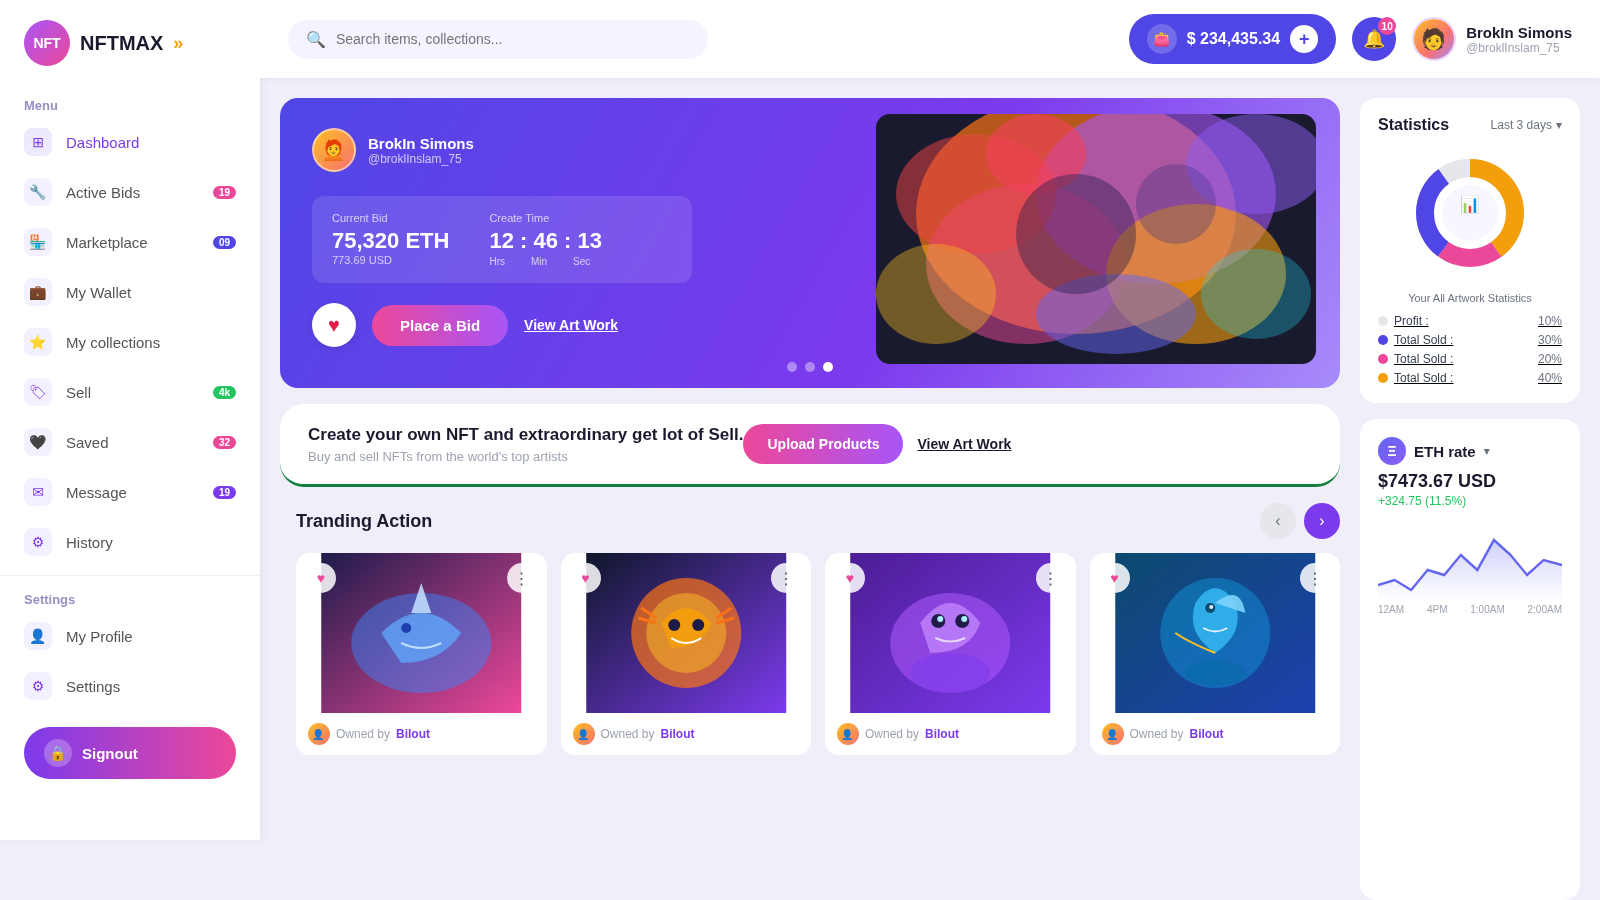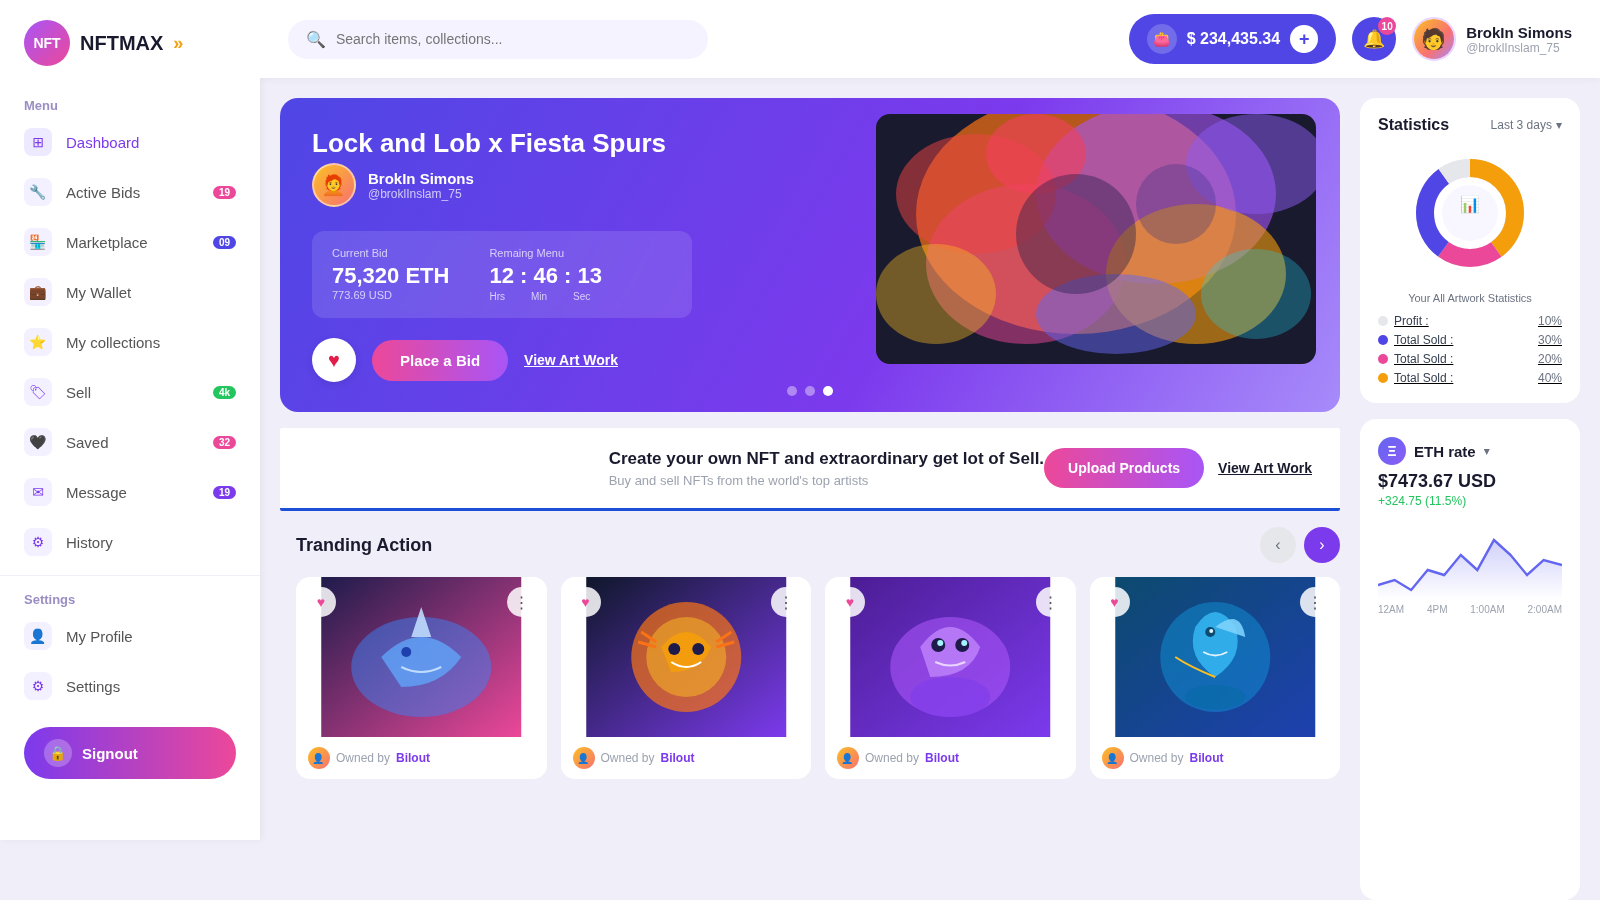--- a/index.html
+++ b/index.html
@@ -292,26 +292,26 @@
     }
     .hero-dot {
       width: 10px; height: 10px; border-radius: 50%;
       background: rgba(255,255,255,0.4);
     }
     .hero-dot.active { background: #fff; }
 
     
     .upload-banner {
       background: #fff;
-      border-radius: 2px;
+      border-radius: 24px;
       padding: 20px 28px;
       display: flex;
       align-items: center;
-      justify-content: flex-end;
-      border-bottom: 3px solid #1d4ed8;
+      justify-content: flex-start;
+      border-bottom: 3px solid #15803d;
     }
     .upload-text-main { font-size: 17px; font-weight: 700; color: #1a1a2e; margin-bottom: 4px; }
     .upload-text-sub { font-size: 13px; color: #9ca3af; }
     .upload-actions { display: flex; align-items: center; gap: 14px; }
     .upload-products-btn {
       background: linear-gradient(90deg, #ec4899, #a855f7);
       color: #fff; border: none;
       border-radius: 30px;
       padding: 12px 24px;
       font-size: 14px; font-weight: 700;
@@ -551,36 +551,35 @@
       </div>
     </div>
   </div>
 
   <div class="content">
 
     <div class="center-col">
 
       <div class="hero-banner">
         <div class="hero-left">
-          <div class="hero-title">Lock and Lob x Fiesta Spurs</div>
           <div class="hero-user">
             <div class="hero-user-avatar">🧑‍🦰</div>
             <div>
               <div class="hero-username">BrokIn Simons</div>
               <div class="hero-userhandle">@broklInslam_75</div>
             </div>
           </div>
           <div class="bid-info">
             <div>
               <div class="bid-label">Current Bid</div>
               <div class="bid-value">75,320 ETH</div>
               <div class="bid-sub">773.69 USD</div>
             </div>
             <div>
-              <div class="bid-label">Remaing Menu</div>
+              <div class="bid-label">Create Time</div>
               <div class="timer-value">12 : 46 : 13</div>
               <div class="timer-labels">
                 <span>Hrs</span>
                 <span>Min</span>
                 <span>Sec</span>
               </div>
             </div>
           </div>
           <div class="hero-actions">
             <div class="heart-btn">♥</div>

